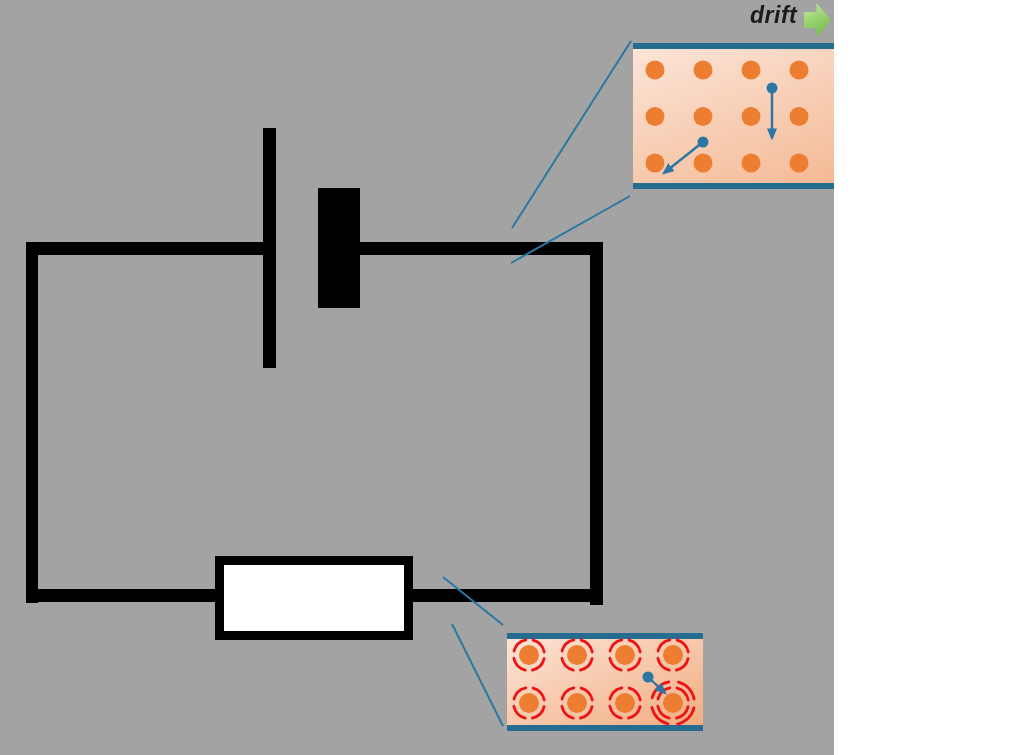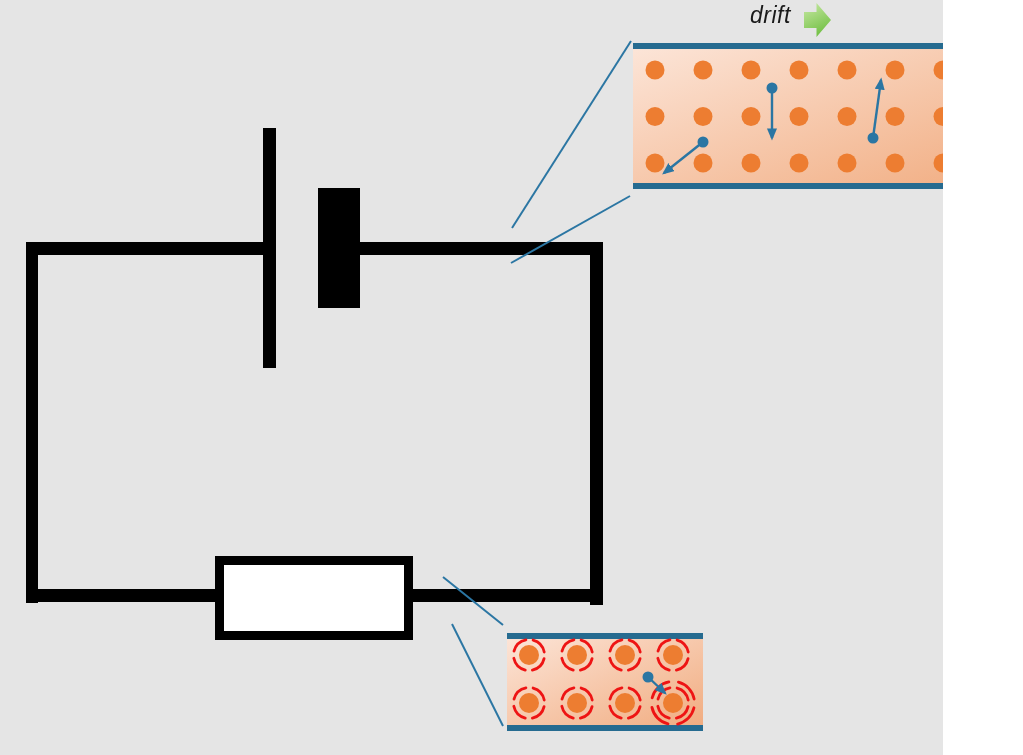--- a/index.html
+++ b/index.html
@@ -1,21 +1,22 @@
 <!DOCTYPE html>
 <html><head>
 <meta charset="utf-8">
 <style>
   html,body{margin:0;padding:0;background:#ffffff;}
   .stage{
     position:relative;
-    width:943px;height:755px;
-    background:#e5e5e5;
+    width:834px;height:755px;
+    background:#a3a3a3;
     overflow:hidden;
     font-family:"Liberation Sans", sans-serif;
+    font-weight:bold;
   }
   .stage svg{position:absolute;left:0;top:0;}
   .drift-label{
     position:absolute;
     left:750px;top:2px;
     font-style:italic;
     font-size:23px;
     color:#1a1a1a;
     letter-spacing:.5px;
     white-space:nowrap;

